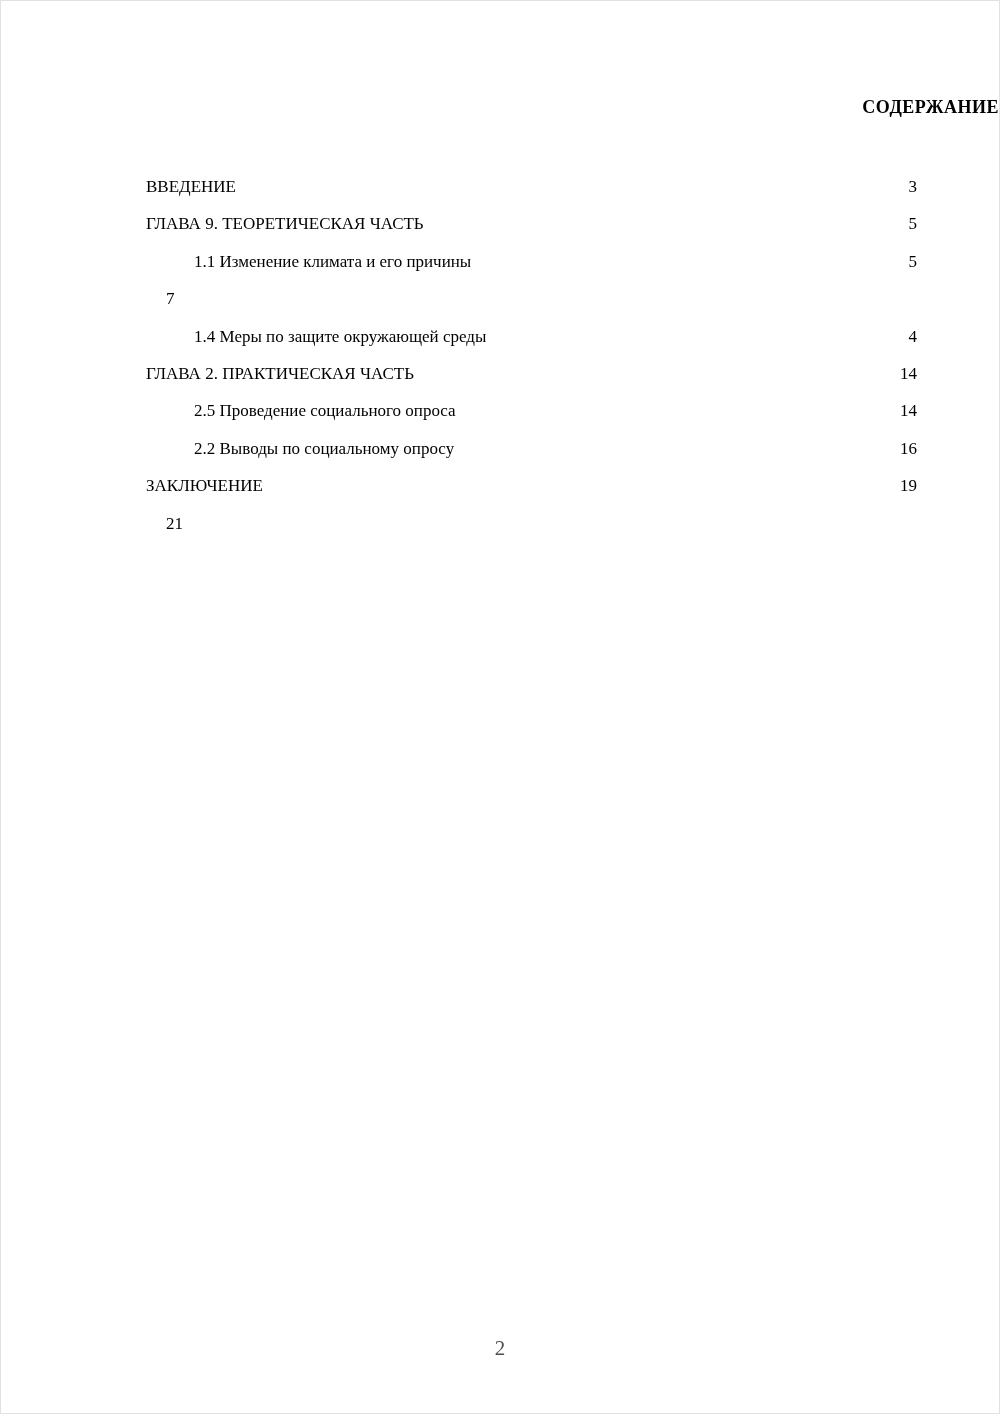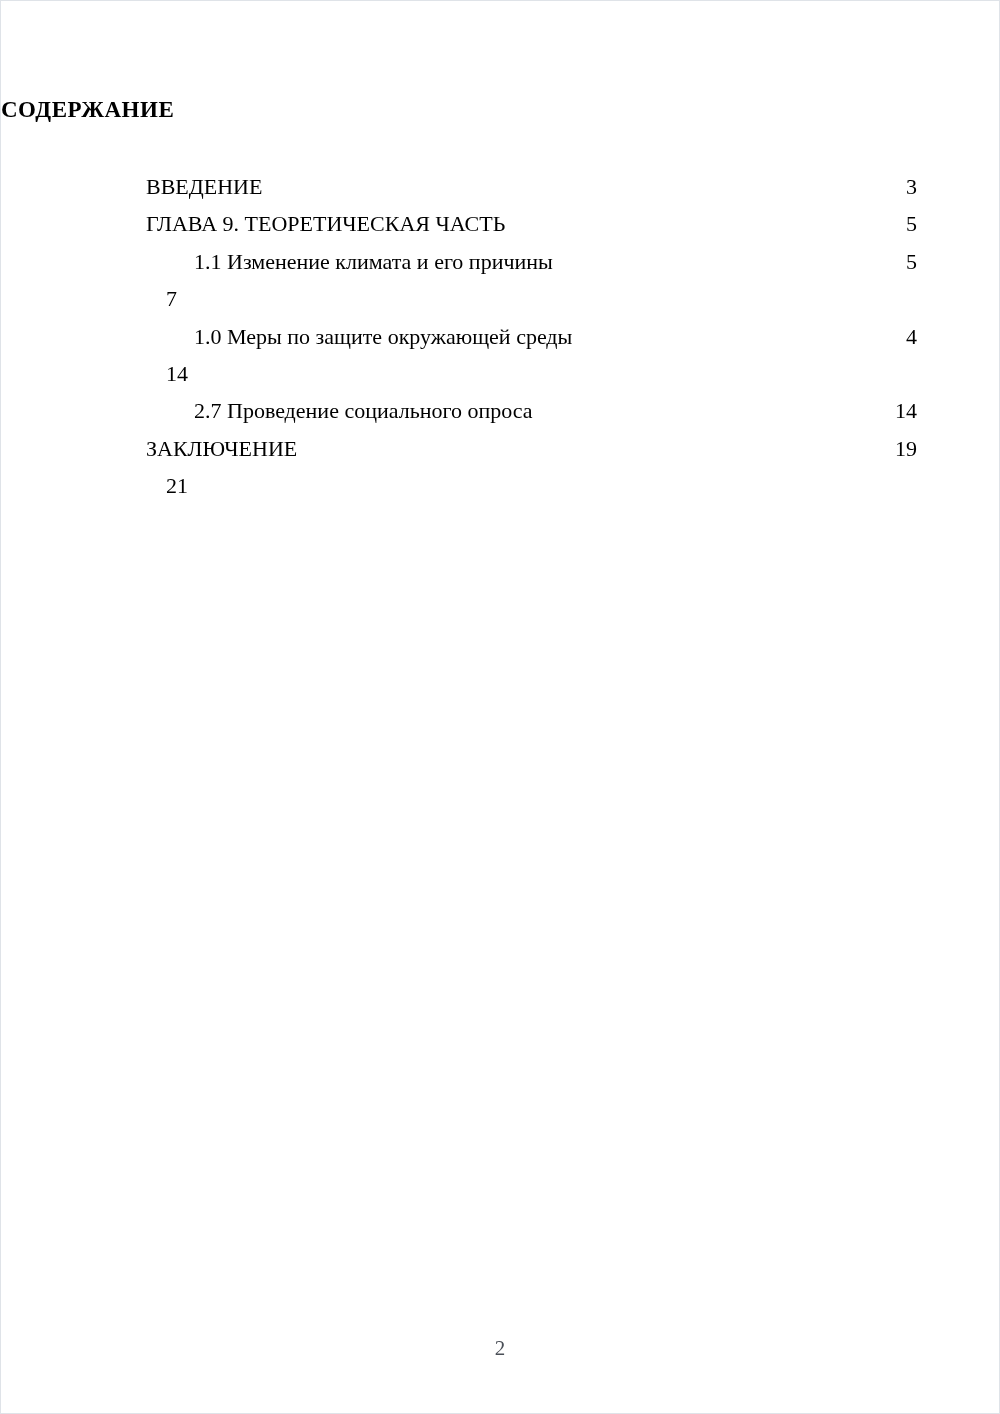--- a/index.html
+++ b/index.html
@@ -17,39 +17,39 @@
   .page {
     position: absolute;
     inset: 0;
     box-sizing: border-box;
     border: 1px solid #dfe3e8;
     background: #ffffff;
   }
   .doc-title {
     position: absolute;
     top: 96px;
-    left: 0;
+    left: 12px;
     right: 0;
     margin: 0;
-    text-align: left;
-    font-size: 23px;
+    text-align: right;
+    font-size: 18px;
     font-weight: bold;
     letter-spacing: 0.5px;
   }
   .toc {
     position: absolute;
     top: 167px;
     left: 145px;
     right: 82px;
   }
   .toc-row {
     display: flex;
     justify-content: space-between;
     align-items: flex-start;
-    font-size: 22px;
+    font-size: 17px;
     line-height: 37.4px;
     white-space: nowrap;
   }
   .toc-label {
     overflow: hidden;
   }
   .toc-row.indent-1 .toc-label {
     padding-left: 48px;
   }
   .toc-page {
@@ -82,29 +82,34 @@
         <span class="toc-page">5</span>
       </div>
       <div class="toc-row indent-1">
         <span class="toc-label">1.1 Изменение климата и его причины</span>
         <span class="toc-page">5</span>
       </div>
       <div class="toc-row indent-1">
         <span class="toc-page">7</span>
       </div>
       <div class="toc-row indent-1">
-        <span class="toc-label">1.0 Меры по защите окружающей среды</span>
+        <span class="toc-label">1.4 Меры по защите окружающей среды</span>
         <span class="toc-page">4</span>
       </div>
       <div class="toc-row">
+        <span class="toc-label">ГЛАВА 2. ПРАКТИЧЕСКАЯ ЧАСТЬ</span>
         <span class="toc-page">14</span>
       </div>
       <div class="toc-row indent-1">
-        <span class="toc-label">2.7 Проведение социального опроса</span>
+        <span class="toc-label">2.5 Проведение социального опроса</span>
         <span class="toc-page">14</span>
+      </div>
+      <div class="toc-row indent-1">
+        <span class="toc-label">2.2 Выводы по социальному опросу</span>
+        <span class="toc-page">16</span>
       </div>
       <div class="toc-row">
         <span class="toc-label">ЗАКЛЮЧЕНИЕ</span>
         <span class="toc-page">19</span>
       </div>
       <div class="toc-row">
         <span class="toc-page">21</span>
       </div>
     </div>
 

